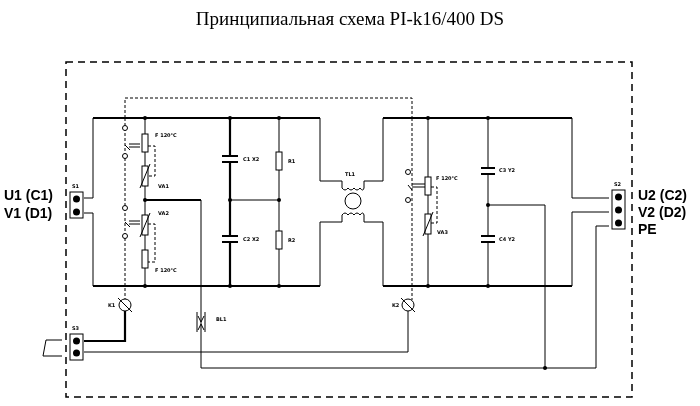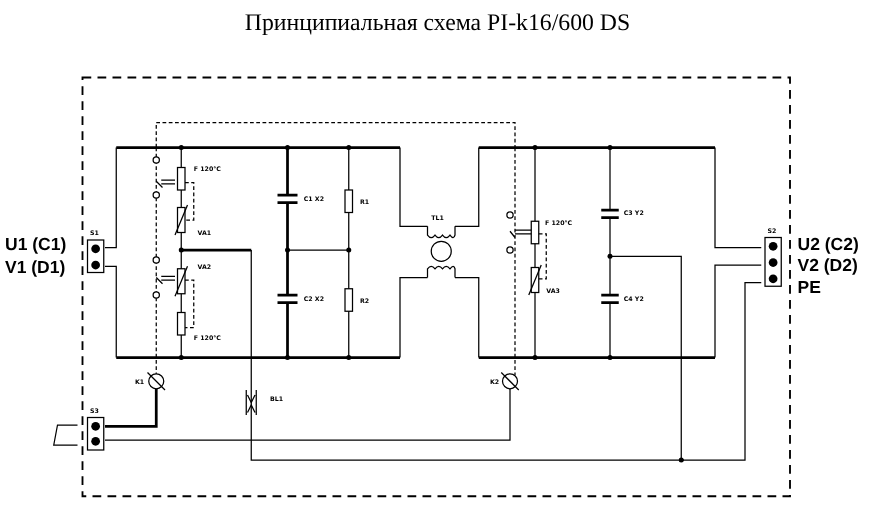--- a/index.html
+++ b/index.html
@@ -15,21 +15,21 @@
   .dash-big { stroke: #000; stroke-width: 1.5; fill: none; stroke-dasharray: 7 5; }
   .dash-small { stroke: #000; stroke-width: 1; fill: none; stroke-dasharray: 3 2; }
   .comp { stroke: #000; stroke-width: 1; fill: #fff; }
   .dot { fill: #000; }
   .lbl { font-family: "DejaVu Sans", sans-serif; font-size: 5px; font-weight: bold; fill: #000; }
   .term-lbl { font-family: "Liberation Sans", sans-serif; font-size: 14px; font-weight: bold; fill: #000; }
 </style>
 </head>
 <body>
 
-<div id="title">Принципиальная схема PI-k16/600 DS</div>
+<div id="title">Принципиальная схема PI-k16/400 DS</div>
 
 <svg width="700" height="406" viewBox="0 0 700 406">
 
   <rect x="66" y="62" width="566" height="335" class="dash-big"></rect>
 
   <path class="dash-small" d="M125 118 V98 H412 V118"></path>
   <path class="dash-small" d="M125 118 V300"></path>
   <path class="dash-small" d="M412 118 V300"></path>
 
   <path class="bus" d="M93 118 H320"></path>

